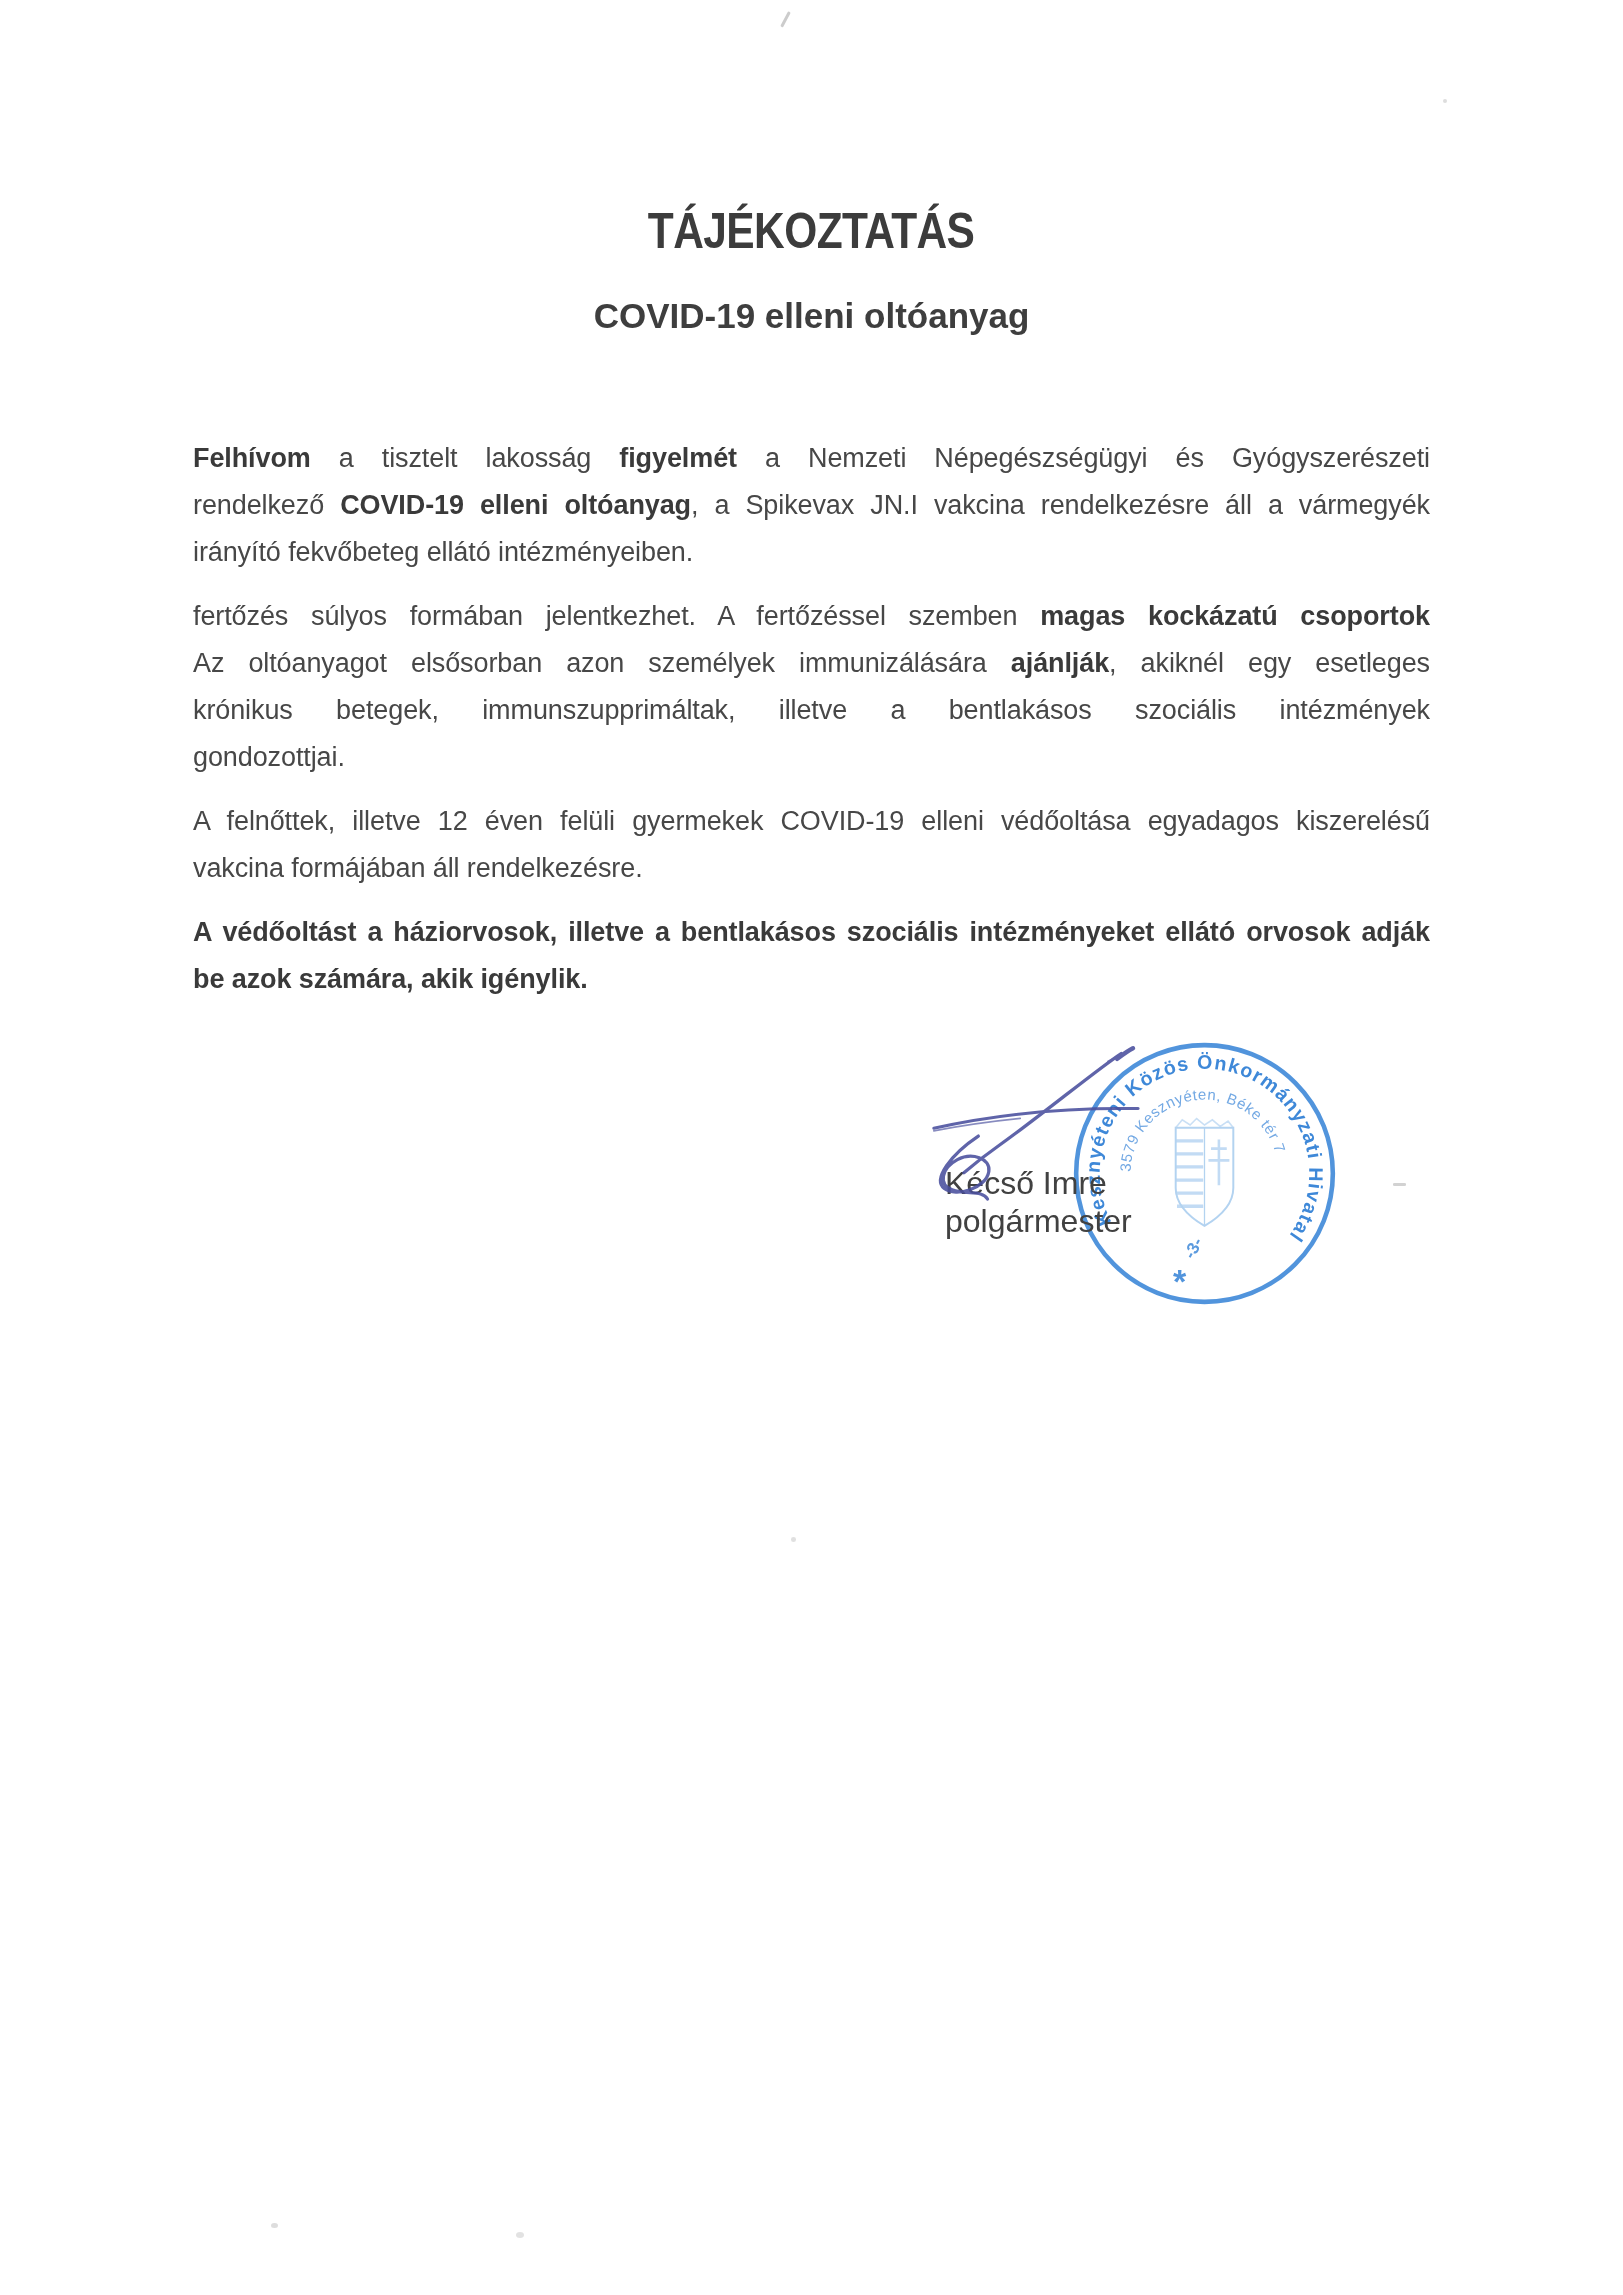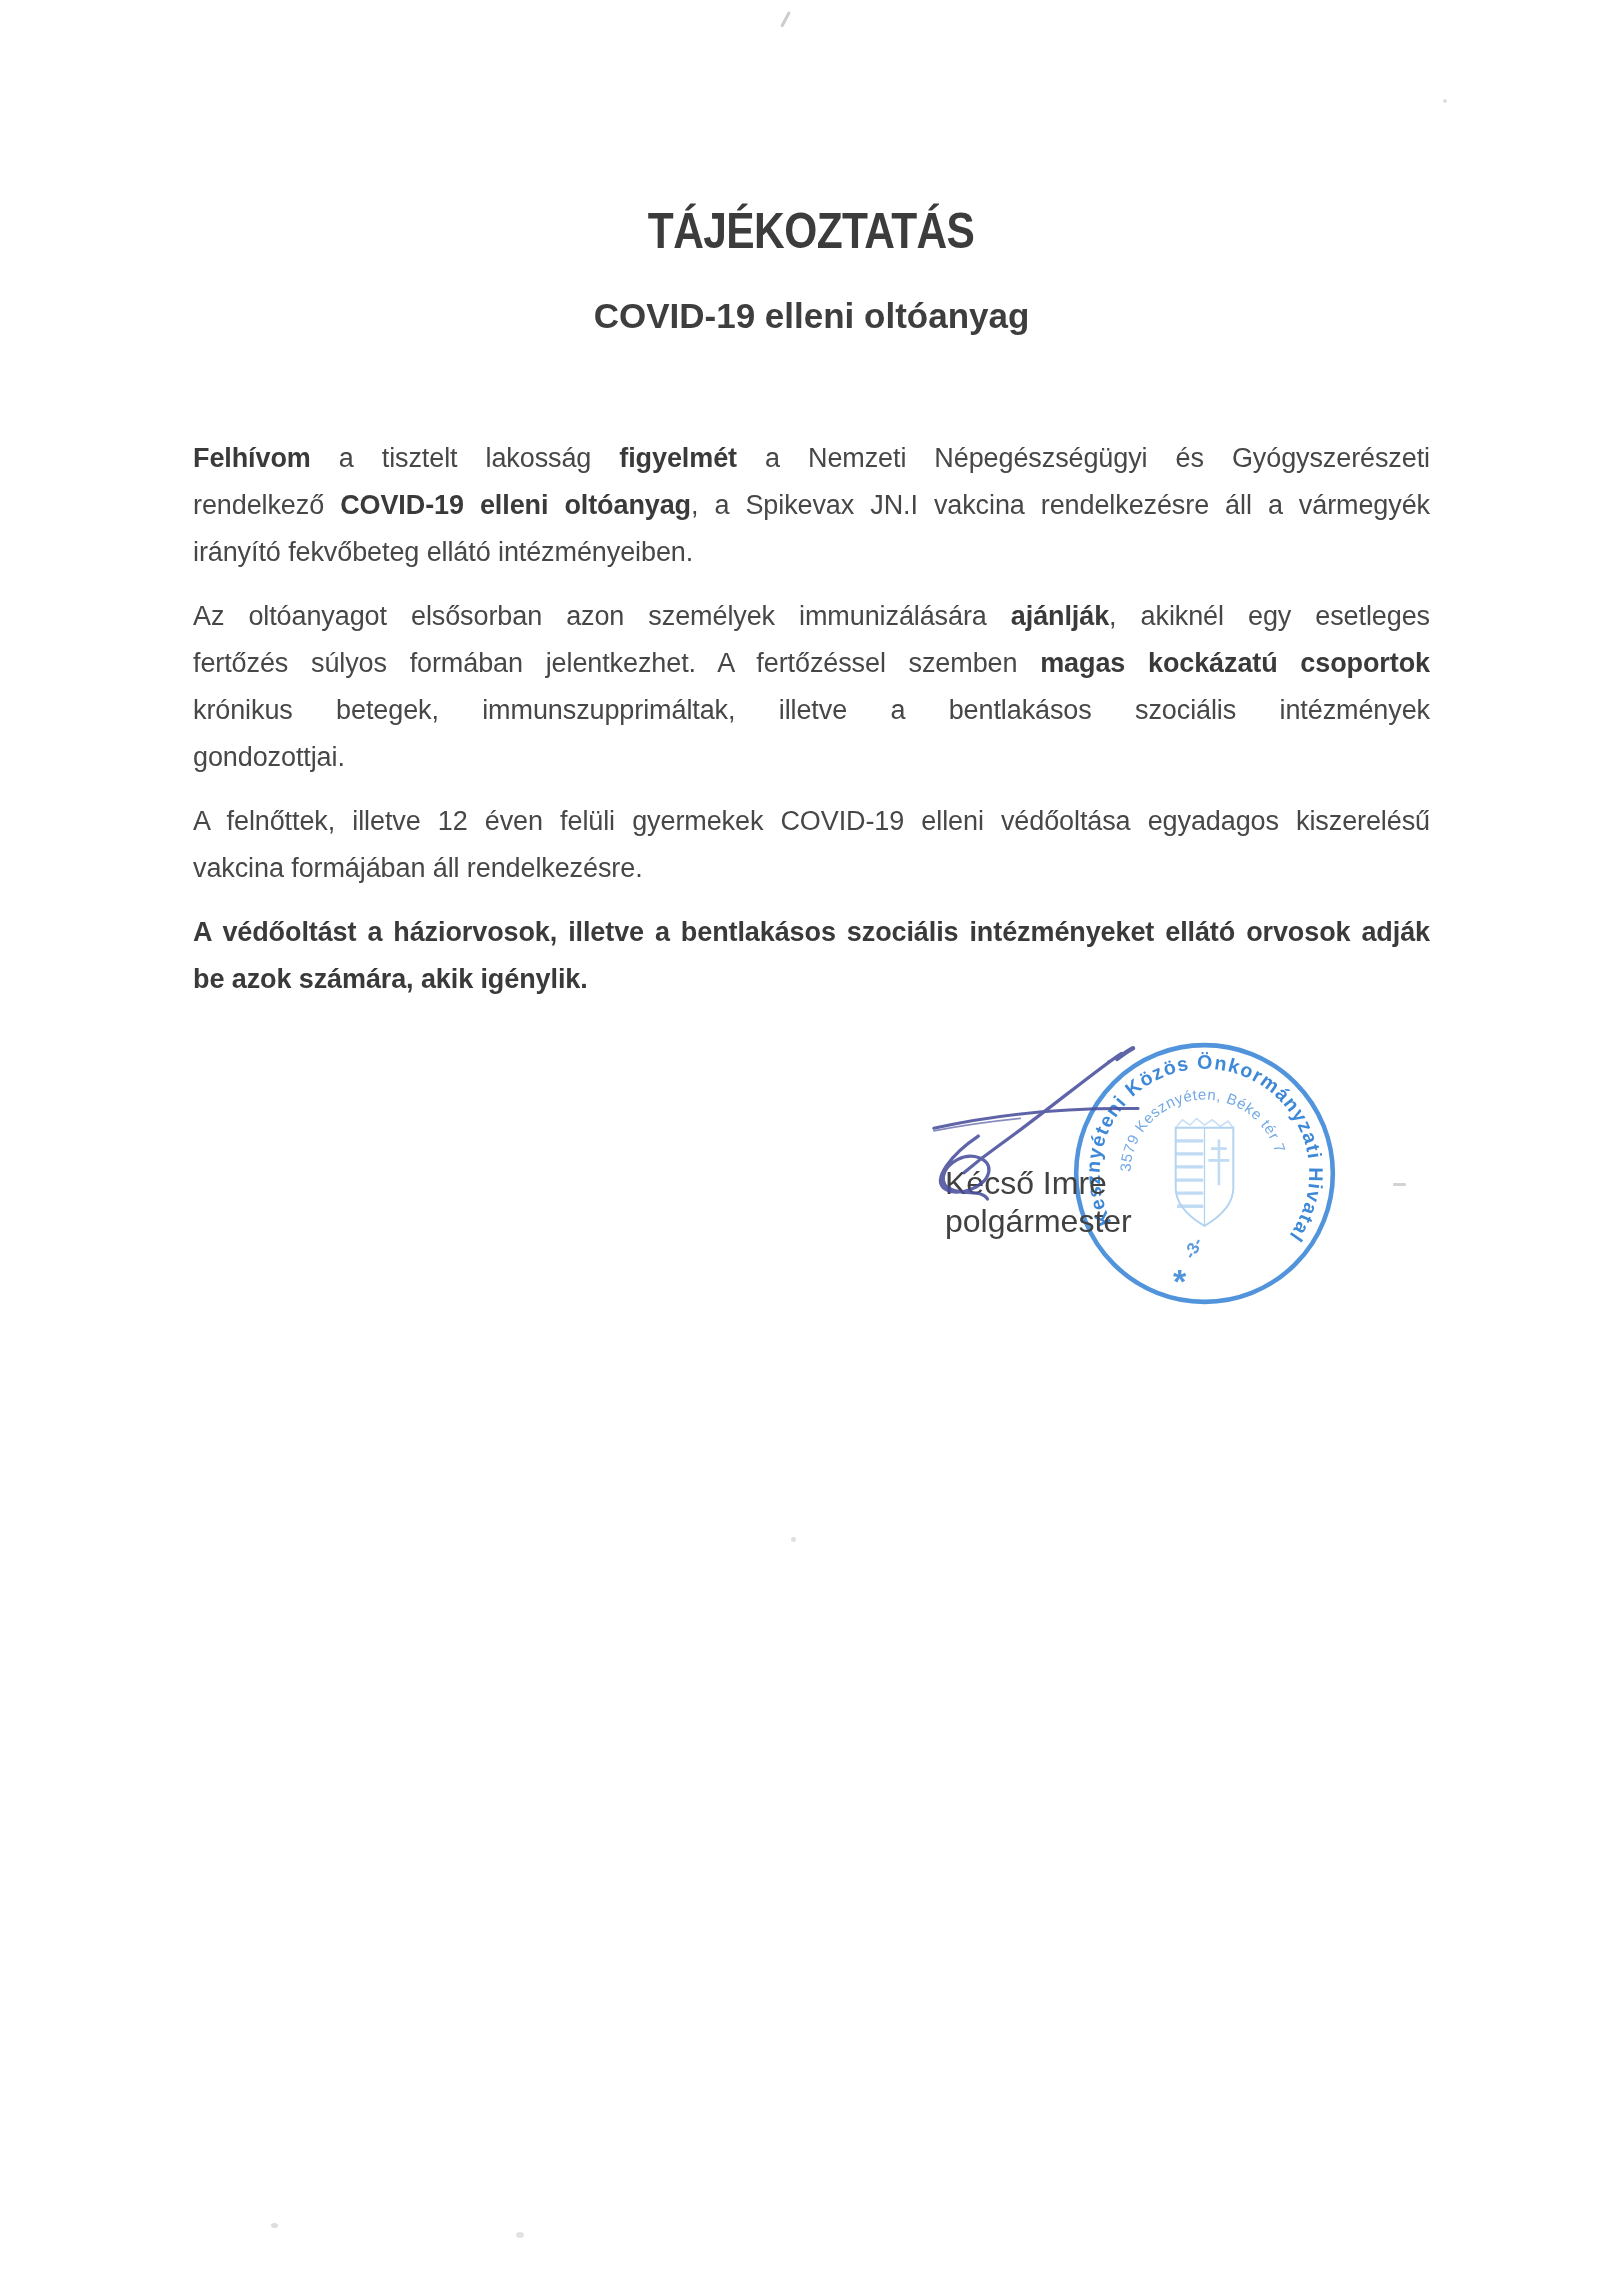--- a/index.html
+++ b/index.html
@@ -45,22 +45,22 @@
 
 <div class="page-subtitle">COVID-19 elleni oltóanyag</div>
 
 <div class="body-copy">
     <div class="para">
       <div class="tline"><span class="b">Felhívom</span><span> a tisztelt lakosság </span><span class="b">figyelmét</span><span> a Nemzeti Népegészségügyi és Gyógyszerészeti</span></div>
       <div class="tline"><span>rendelkező </span><span class="b">COVID-19 elleni oltóanyag</span><span>, a Spikevax JN.I vakcina rendelkezésre áll a vármegyék</span></div>
       <div class="tline last"><span>irányító fekvőbeteg ellátó intézményeiben.</span></div>
     </div>
     <div class="para">
+      <div class="tline"><span>fertőzés súlyos formában jelentkezhet. A fertőzéssel szemben </span><span class="b">magas kockázatú csoportok</span></div>
       <div class="tline"><span>Az oltóanyagot elsősorban azon személyek immunizálására </span><span class="b">ajánlják</span><span>, akiknél egy esetleges</span></div>
-      <div class="tline"><span>fertőzés súlyos formában jelentkezhet. A fertőzéssel szemben </span><span class="b">magas kockázatú csoportok</span></div>
       <div class="tline"><span>krónikus betegek, immunszupprimáltak, illetve a bentlakásos szociális intézmények</span></div>
       <div class="tline last"><span>gondozottjai.</span></div>
     </div>
     <div class="para">
       <div class="tline"><span>A felnőttek, illetve 12 éven felüli gyermekek COVID-19 elleni védőoltása egyadagos kiszerelésű</span></div>
       <div class="tline last"><span>vakcina formájában áll rendelkezésre.</span></div>
     </div>
     <div class="para">
       <div class="tline"><span class="b">A védőoltást a háziorvosok, illetve a bentlakásos szociális intézményeket ellátó orvosok adják</span></div>
       <div class="tline last"><span class="b">be azok számára, akik igénylik.</span></div>

